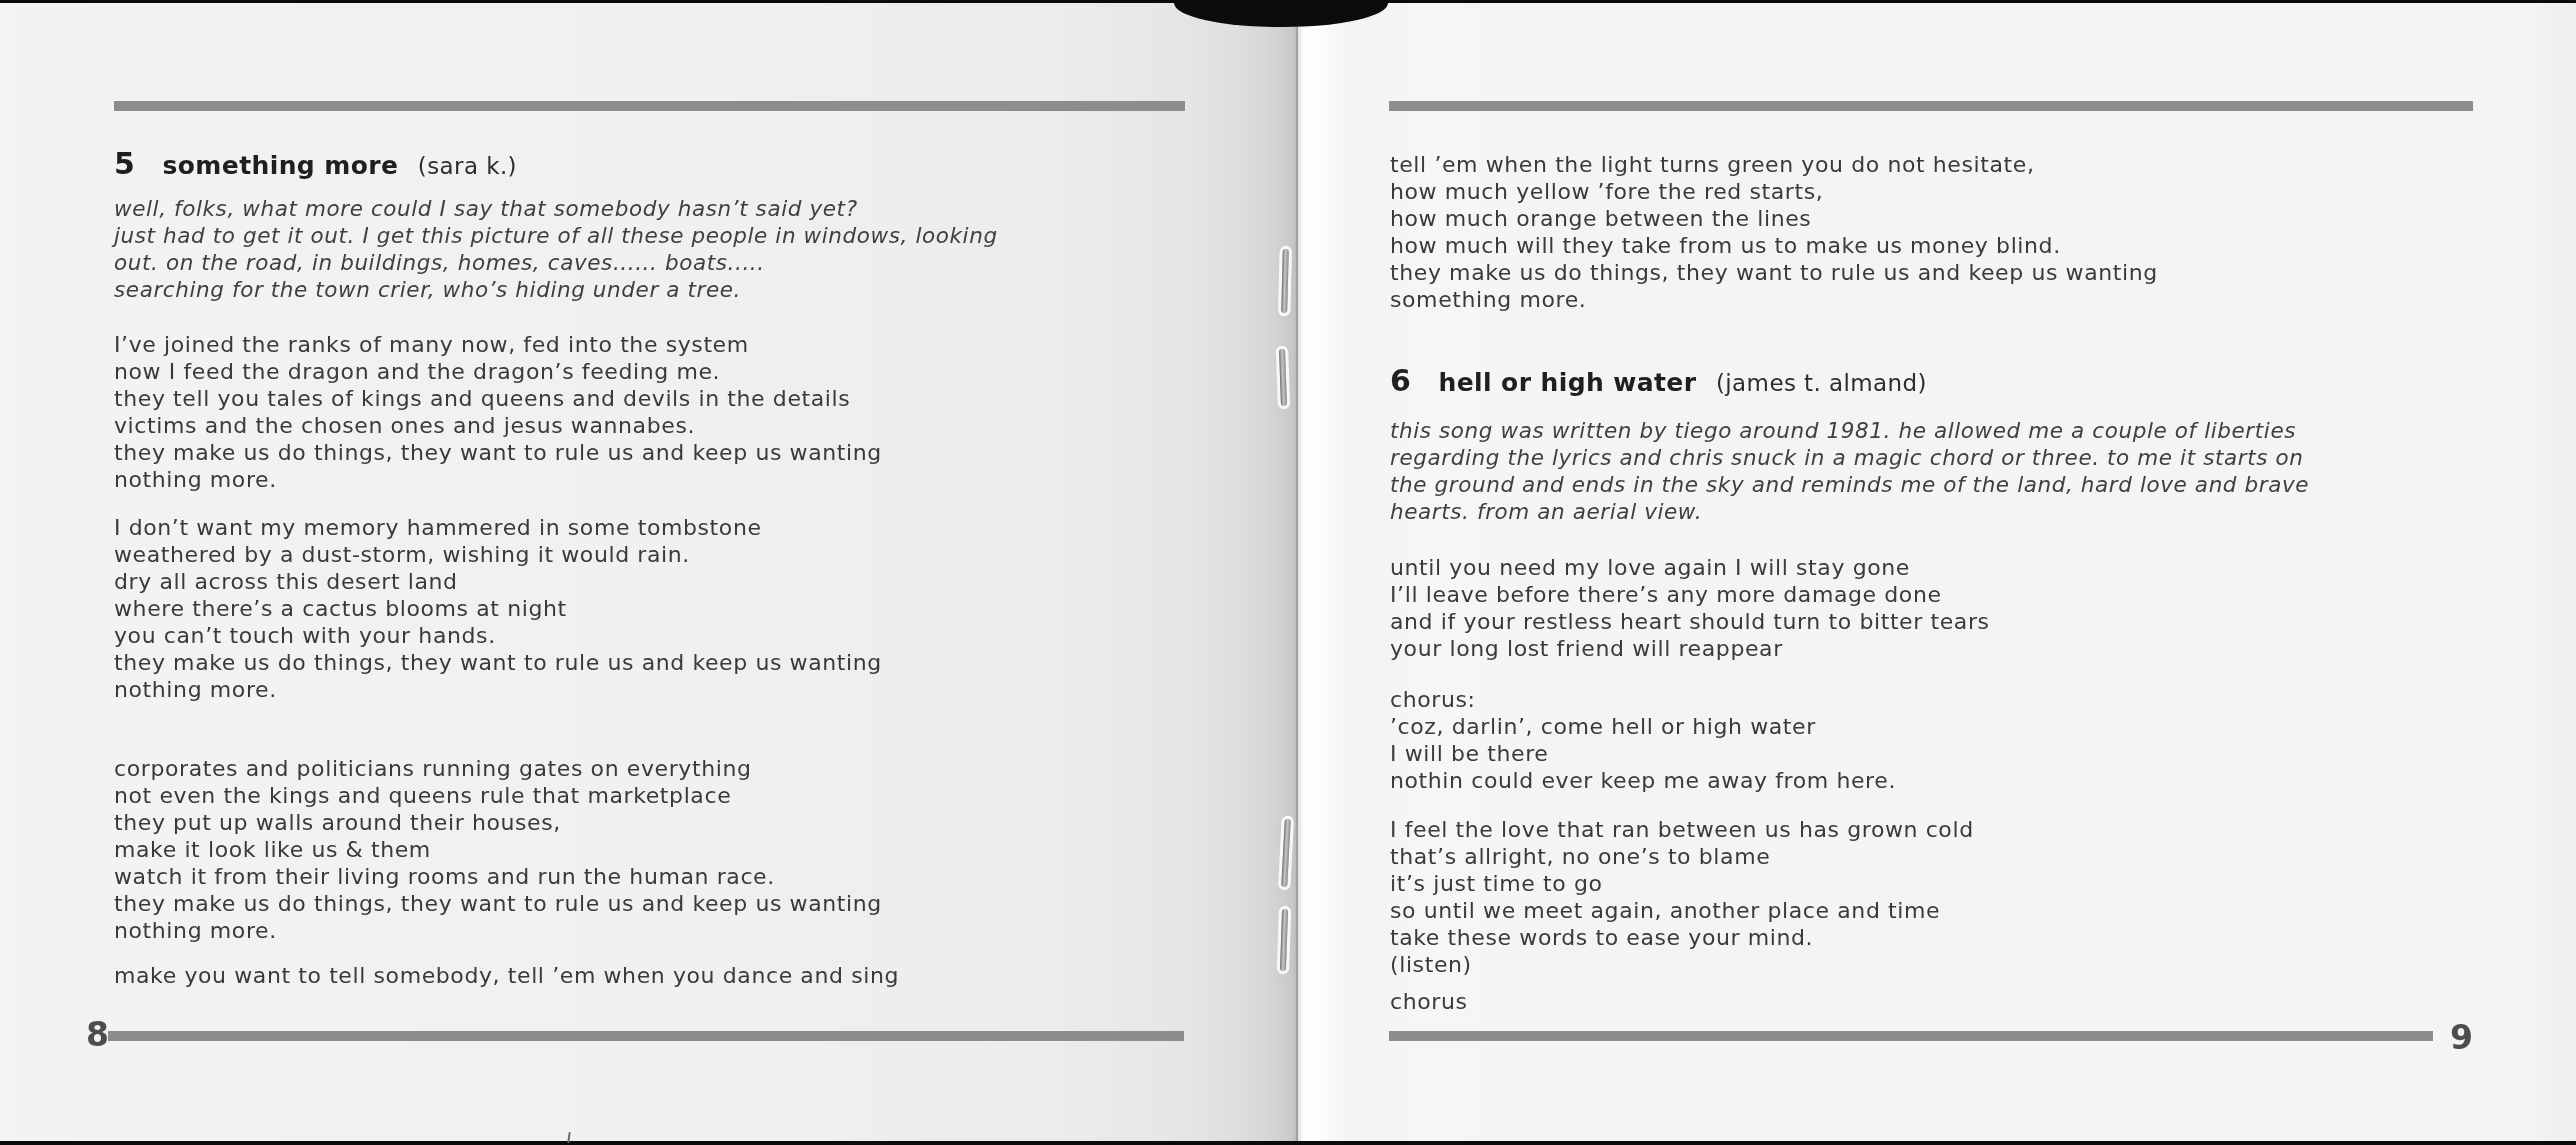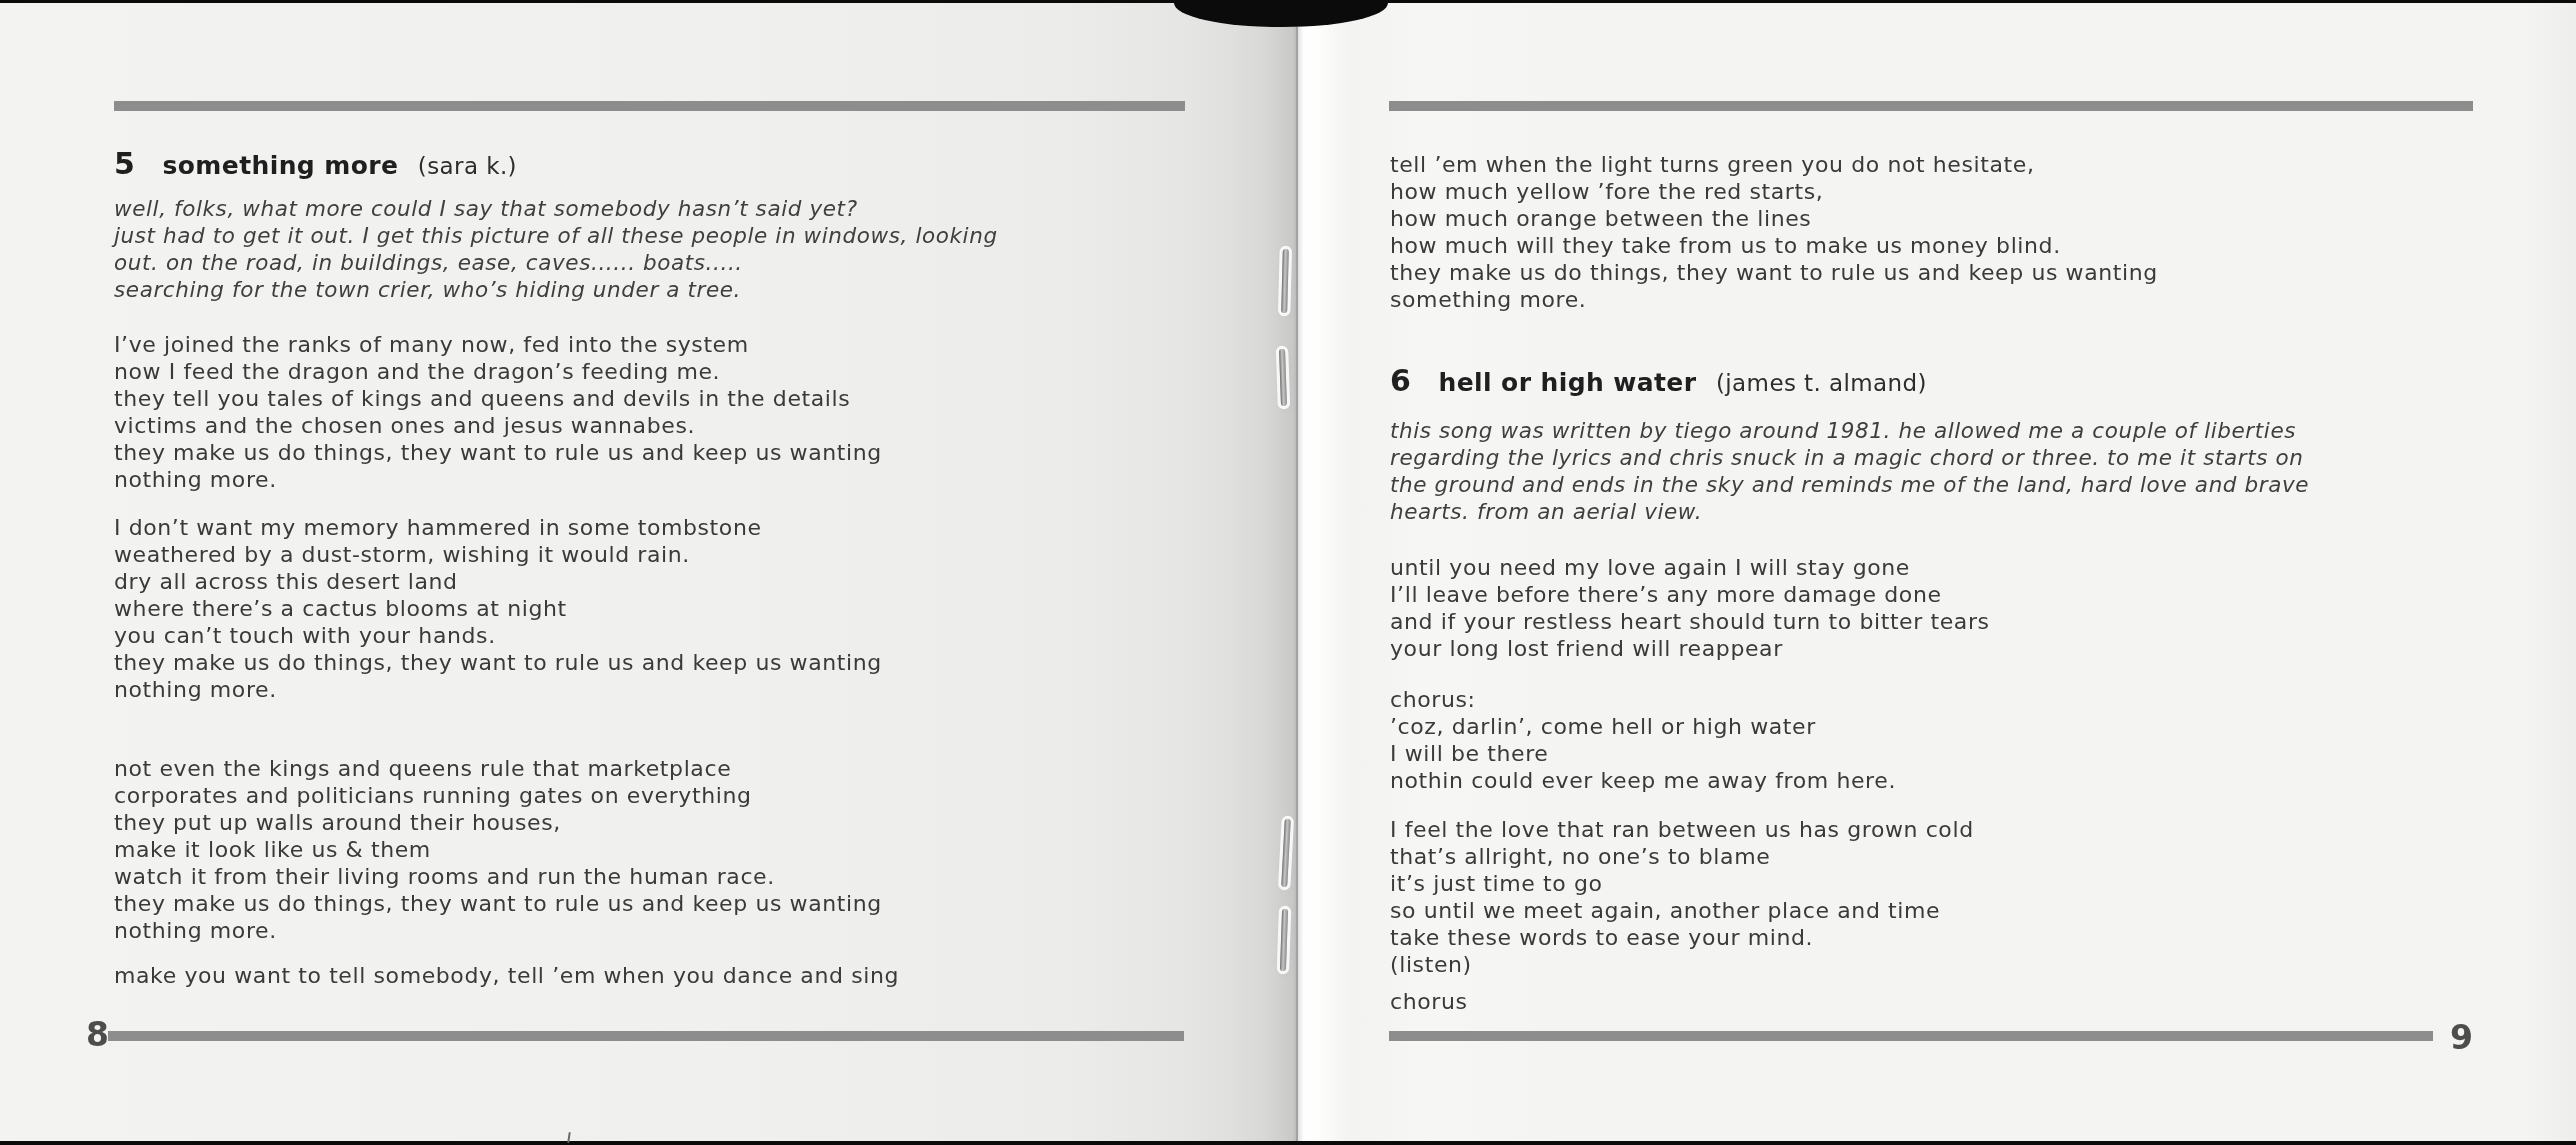--- a/index.html
+++ b/index.html
@@ -87,43 +87,43 @@
 
     <div class="song-header" style="left:114px;top:143px;">
       <span class="track-num">5</span>
       <span class="song-title">something more</span>
       <span class="song-credit">(sara k.)</span>
     </div>
 
     <div class="stanza intro" style="left:114px;top:192px;">
         <div class="line">well, folks, what more could I say that somebody hasn’t said yet?</div>
         <div class="line">just had to get it out. I get this picture of all these people in windows, looking</div>
-        <div class="line">out. on the road, in buildings, ease, caves...... boats.....</div>
+        <div class="line">out. on the road, in buildings, homes, caves...... boats.....</div>
         <div class="line">searching for the town crier, who’s hiding under a tree.</div>
       </div>
     <div class="stanza" style="left:114px;top:328px;">
         <div class="line">I’ve joined the ranks of many now, fed into the system</div>
         <div class="line">now I feed the dragon and the dragon’s feeding me.</div>
         <div class="line">they tell you tales of kings and queens and devils in the details</div>
         <div class="line">victims and the chosen ones and jesus wannabes.</div>
         <div class="line">they make us do things, they want to rule us and keep us wanting</div>
         <div class="line">nothing more.</div>
       </div>
     <div class="stanza" style="left:114px;top:511px;">
         <div class="line">I don’t want my memory hammered in some tombstone</div>
         <div class="line">weathered by a dust-storm, wishing it would rain.</div>
         <div class="line">dry all across this desert land</div>
         <div class="line">where there’s a cactus blooms at night</div>
         <div class="line">you can’t touch with your hands.</div>
         <div class="line">they make us do things, they want to rule us and keep us wanting</div>
         <div class="line">nothing more.</div>
       </div>
     <div class="stanza" style="left:114px;top:752px;">
+        <div class="line">corporates and politicians running gates on everything</div>
         <div class="line">not even the kings and queens rule that marketplace</div>
-        <div class="line">corporates and politicians running gates on everything</div>
         <div class="line">they put up walls around their houses,</div>
         <div class="line">make it look like us &amp; them</div>
         <div class="line">watch it from their living rooms and run the human race.</div>
         <div class="line">they make us do things, they want to rule us and keep us wanting</div>
         <div class="line">nothing more.</div>
       </div>
     <div class="stanza" style="left:114px;top:959px;">
         <div class="line">make you want to tell somebody, tell ’em when you dance and sing</div>
       </div>
 

